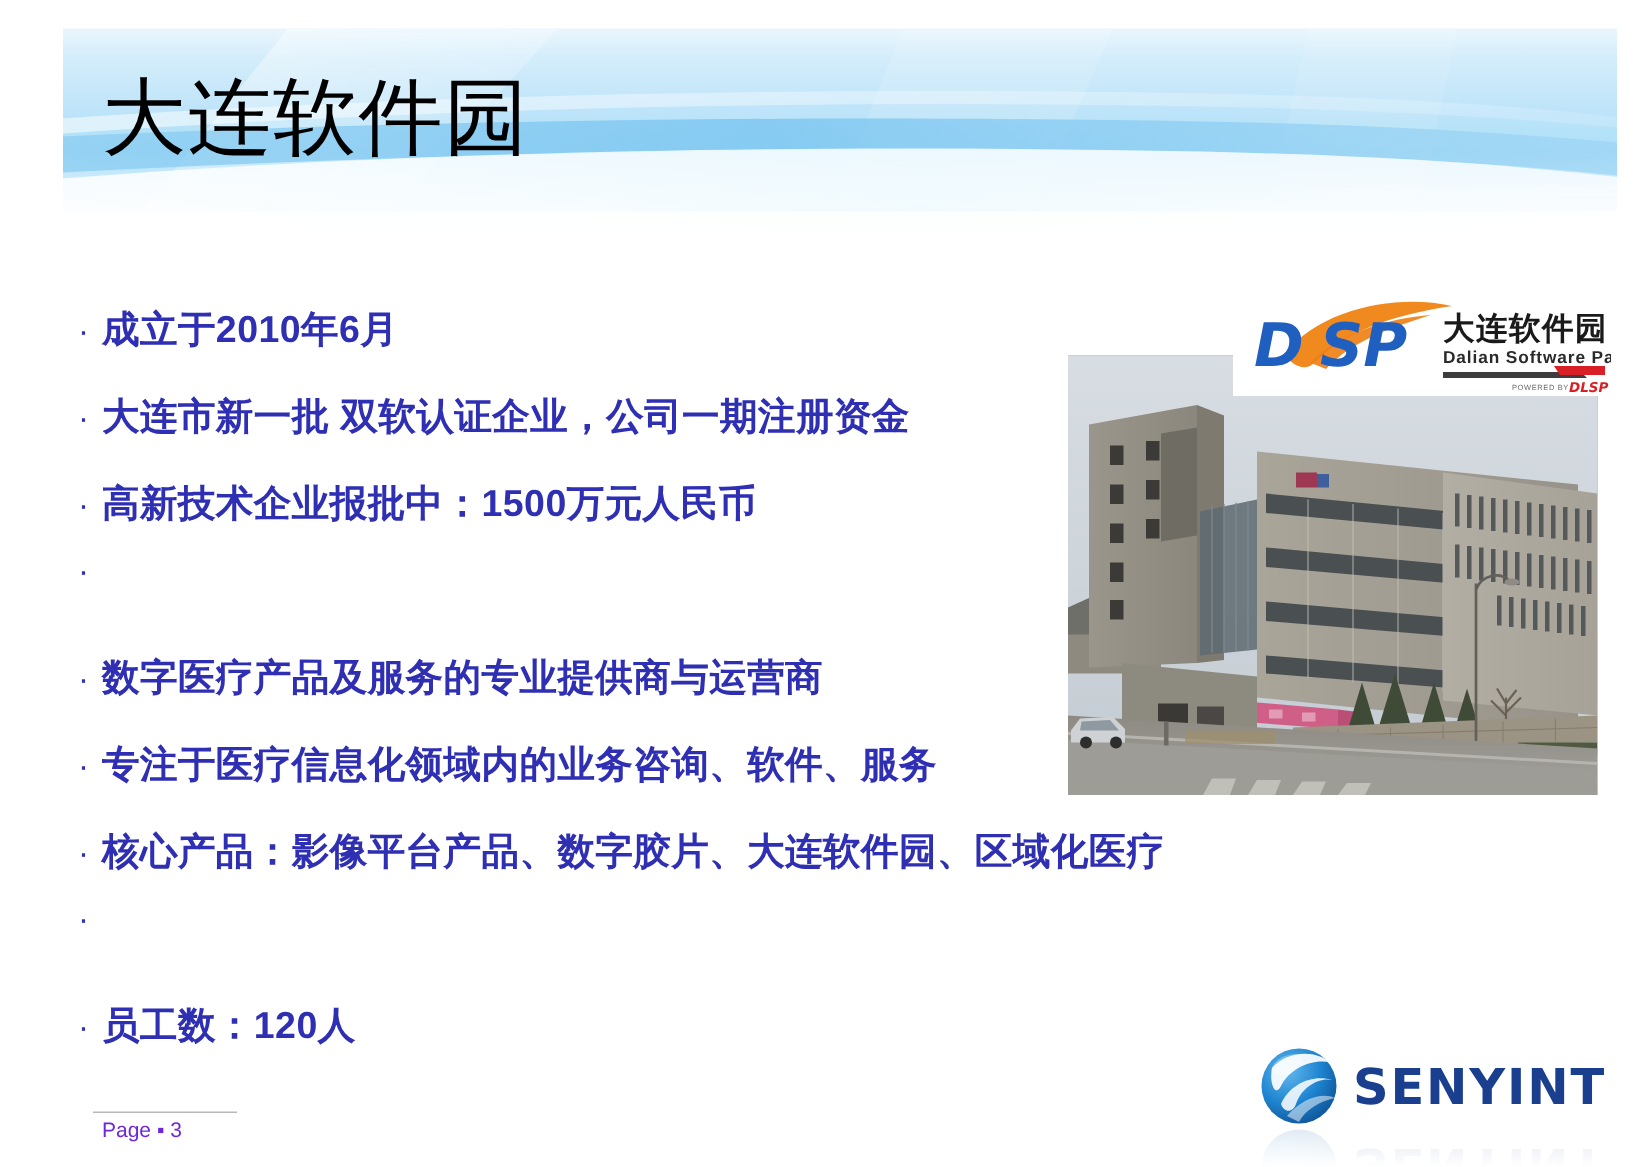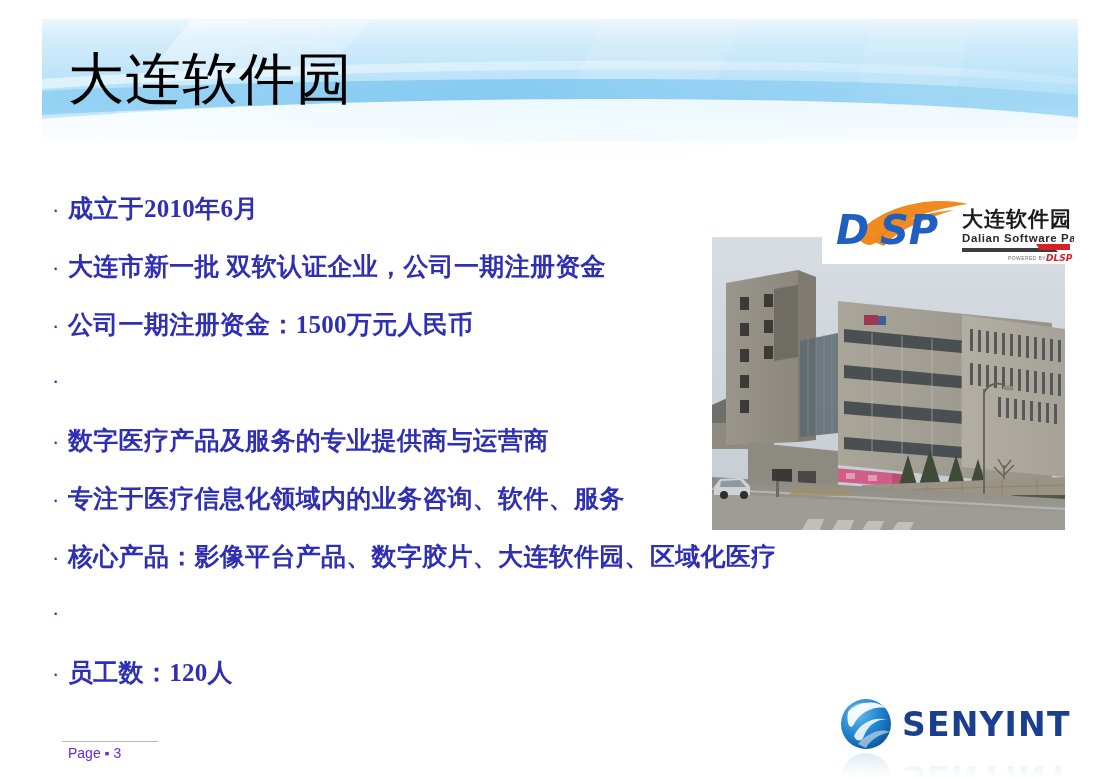--- a/index.html
+++ b/index.html
@@ -83,21 +83,22 @@
     width: 16px;
     flex: 0 0 16px;
     text-align: left;
   }
   .bullet-text {
     color: #2f2fb4;
     font-size: 25px;
     font-weight: bold;
     line-height: 1;
     letter-spacing: 0.3px;
-    font-family: Liberation Serif, serif;
+    font-family: Liberation Sans, sans-serif;
+    margin-top: 12px;
   }
 
   
   .photo-frame {
     position: absolute;
     left: 712px;
     top: 237px;
     width: 353px;
     height: 293px;
     overflow: hidden;
@@ -230,21 +231,21 @@
       <span class="bullet-text">成立于2010年6月</span>
     </div>
 
     <div class="bullet-row">
       <span class="bullet-dot">·</span>
       <span class="bullet-text">大连市新一批 双软认证企业，公司一期注册资金</span>
     </div>
 
     <div class="bullet-row">
       <span class="bullet-dot">·</span>
-      <span class="bullet-text">公司一期注册资金：1500万元人民币</span>
+      <span class="bullet-text">高新技术企业报批中：1500万元人民币</span>
     </div>
 
     <div class="bullet-row">
       <span class="bullet-dot">·</span>
     </div>
 
     <div class="bullet-row">
       <span class="bullet-dot">·</span>
       <span class="bullet-text">数字医疗产品及服务的专业提供商与运营商</span>
     </div>

